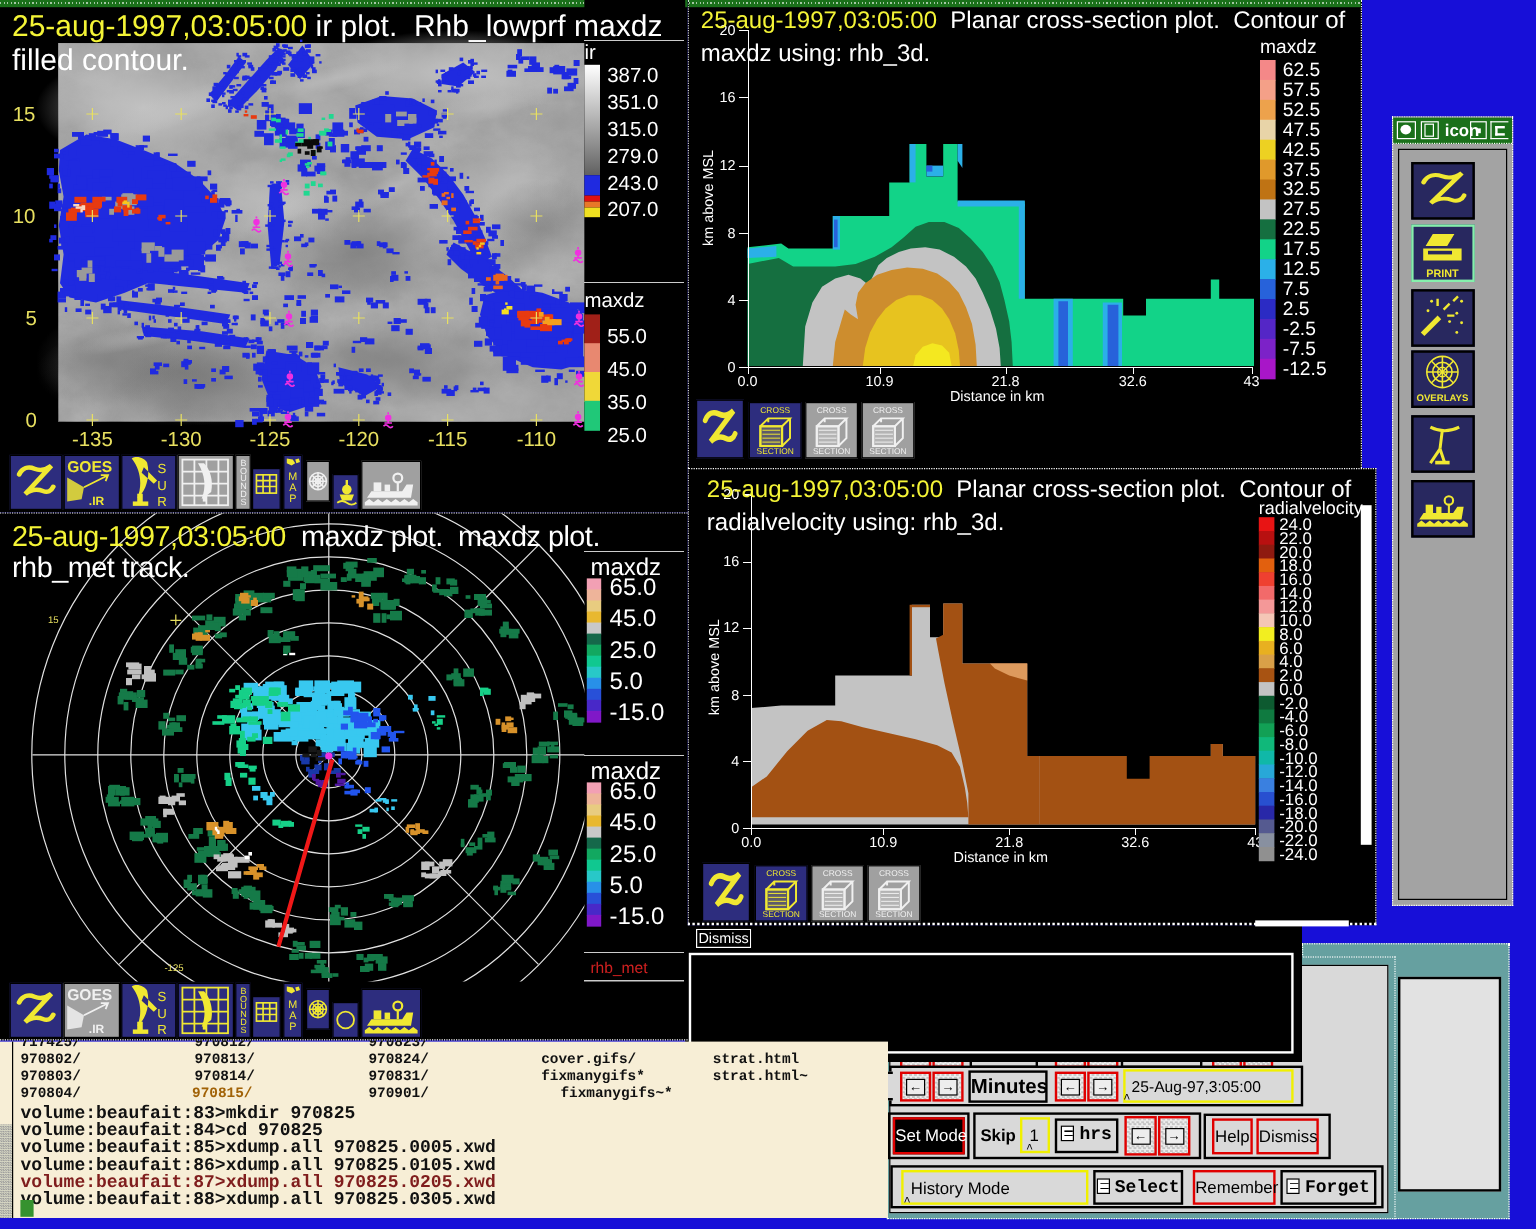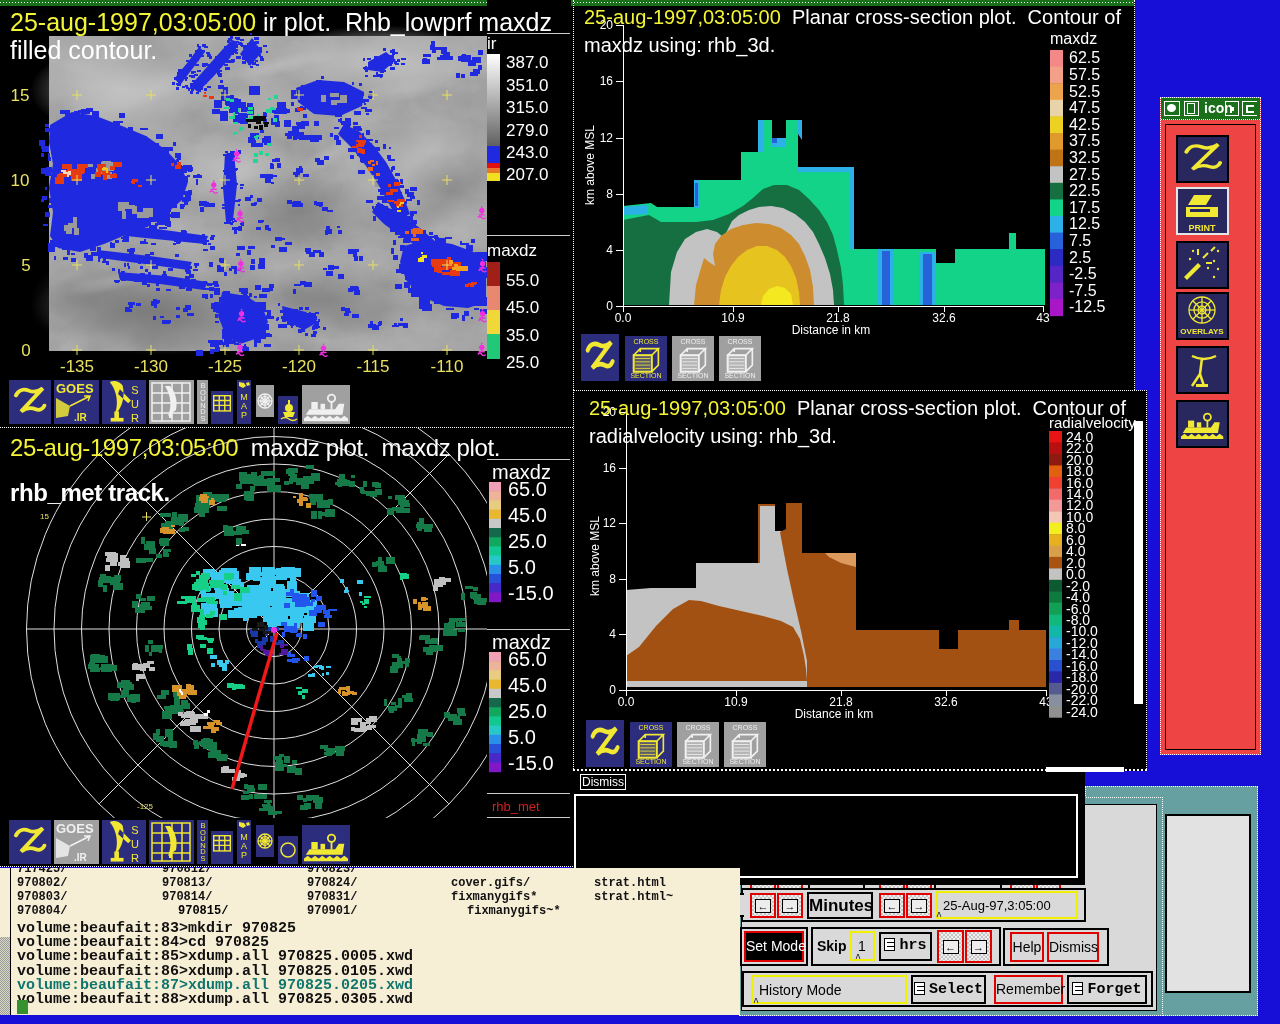--- a/index.html
+++ b/index.html
@@ -93,28 +93,28 @@
     <div style="position:absolute;left:162px;top:8px;font:bold 12px 'Liberation Mono', monospace;color:#111;">970813/</div>
     <div style="position:absolute;left:307px;top:8px;font:bold 12px 'Liberation Mono', monospace;color:#111;">970824/</div>
     <div style="position:absolute;left:451px;top:8px;font:bold 12px 'Liberation Mono', monospace;color:#111;">cover.gifs/</div>
     <div style="position:absolute;left:594px;top:8px;font:bold 12px 'Liberation Mono', monospace;color:#111;">strat.html</div>
     <div style="position:absolute;left:17px;top:22px;font:bold 12px 'Liberation Mono', monospace;color:#111;">970803/</div>
     <div style="position:absolute;left:162px;top:22px;font:bold 12px 'Liberation Mono', monospace;color:#111;">970814/</div>
     <div style="position:absolute;left:307px;top:22px;font:bold 12px 'Liberation Mono', monospace;color:#111;">970831/</div>
     <div style="position:absolute;left:451px;top:22px;font:bold 12px 'Liberation Mono', monospace;color:#111;">fixmanygifs*</div>
     <div style="position:absolute;left:594px;top:22px;font:bold 12px 'Liberation Mono', monospace;color:#111;">strat.html~</div>
     <div style="position:absolute;left:17px;top:36px;font:bold 12px 'Liberation Mono', monospace;color:#111;">970804/</div>
-    <div style="position:absolute;left:178px;top:36px;font:bold 12px 'Liberation Mono', monospace;color:#000000;">970815/</div>
+    <div style="position:absolute;left:160px;top:36px;font:bold 12px 'Liberation Mono', monospace;color:#a16207;">970815/</div>
     <div style="position:absolute;left:307px;top:36px;font:bold 12px 'Liberation Mono', monospace;color:#111;">970901/</div>
     <div style="position:absolute;left:467px;top:36px;font:bold 12px 'Liberation Mono', monospace;color:#111;">fixmanygifs~*</div>
     <div style="position:absolute;left:17px;top:52px;font:bold 15px 'Liberation Mono', monospace;color:#111;">volume:beaufait:83&gt;mkdir 970825</div>
     <div style="position:absolute;left:17px;top:66px;font:bold 15px 'Liberation Mono', monospace;color:#111;">volume:beaufait:84&gt;cd 970825</div>
     <div style="position:absolute;left:17px;top:80px;font:bold 15px 'Liberation Mono', monospace;color:#111;">volume:beaufait:85&gt;xdump.all 970825.0005.xwd</div>
     <div style="position:absolute;left:17px;top:95px;font:bold 15px 'Liberation Mono', monospace;color:#111;">volume:beaufait:86&gt;xdump.all 970825.0105.xwd</div>
-    <div style="position:absolute;left:17px;top:109px;font:bold 15px 'Liberation Mono', monospace;color:#0f766e;">volume:beaufait:87&gt;xdump.all 970825.0205.xwd</div>
+    <div style="position:absolute;left:17px;top:109px;font:bold 15px 'Liberation Mono', monospace;color:#7f1d1d;">volume:beaufait:87&gt;xdump.all 970825.0205.xwd</div>
     <div style="position:absolute;left:17px;top:123px;font:bold 15px 'Liberation Mono', monospace;color:#111;">volume:beaufait:88&gt;xdump.all 970825.0305.xwd</div>
 <div style="position:absolute;left:17px;top:132px;width:11px;height:14px;background:#35922f;"></div>
 </div>
 <div class="win" style="left:573px;top:0;width:562px;height:390px;background:#000;border-left:1px dotted #fff;border-right:1px dotted #fff;">
 <div class="gtop"></div>
 <svg width="560" height="384" style="position:absolute;left:0;top:0">
       <g transform="translate(-573,0)">
         <polygon points="622,206 650,203 656,207 693,207 693,180 740,180 740,152 757,152 757,120 771,120 771,147 785,147 785,120 797,120 797,168 853,168 853,249 935,249 935,263 954,263 954,249 1008,249 1008,233 1015,233 1015,249 1044,249 1044,305 622,305" fill="#12d388"></polygon>
         <polygon points="622,207 646,205 646,214 622,215" fill="#2bb0e8"></polygon>
         <polygon points="693,180 699,180 699,208 693,208" fill="#2bb0e8"></polygon>
@@ -2947,21 +2947,21 @@
         <text class="ax" x="508" y="264" font-size="20">45.0</text>
         <text class="ax" x="508" y="290" font-size="20">25.0</text>
         <text class="ax" x="508" y="316" font-size="20">5.0</text>
         <text class="ax" x="508" y="342" font-size="20">-15.0</text>
       </g>
       <line x1="487" y1="365.5" x2="572" y2="365.5" stroke="#ccc" shape-rendering="crispEdges"></line>
       <line x1="487" y1="389.5" x2="572" y2="389.5" stroke="#ccc" shape-rendering="crispEdges"></line>
       <text x="492" y="383" font-size="13" fill="#d02020" font-family="'Liberation Sans', sans-serif">rhb_met</text>
     </svg>
 <div class="t4" style="position:absolute;left:10px;top:6px;"><span class="ty">25-aug-1997,03:05:00</span>  maxdz plot.  maxdz plot.</div>
-<div class="t4" style="position:absolute;left:10px;top:51px;font-weight:bold;">rhb_met track.</div>
+<div class="t4" style="position:absolute;left:10px;top:32px;">rhb_met track.</div>
 <div style="position:absolute;left:8px;top:391px;width:44px;height:46px;background:#2d2d7e;border:1px solid #000;box-sizing:border-box;">
       <svg width="42" height="44" style="display:block">
         <g transform="translate(5,7) scale(0.32,0.3)" fill="none" stroke="#f0e832" stroke-width="12.5" stroke-linecap="round">
 <path d="M6,28 C14,10 30,5 46,12 C62,19 78,14 90,4 L22,82 C36,70 54,68 68,74 C80,79 90,74 95,62"></path>
         </g>
       </svg>
     </div>
     <div style="position:absolute;left:53px;top:391px;width:47px;height:46px;background:#a0a0a0;border:1px solid #000;box-sizing:border-box;">
       <svg width="45" height="44" style="display:block">
         <text x="2" y="13" font-family="'Liberation Sans', sans-serif" font-weight="bold" font-size="13" fill="#f0f0f0">GOES</text>
@@ -3046,21 +3046,21 @@
 <path d="M2,26 L6,20 L34,20 L38,14 L44,14 L42,26 Z"></path>
 <rect x="8" y="12" width="7" height="8"></rect>
           <rect x="18" y="14" width="5" height="6"></rect>
 <circle cx="30" cy="8" r="4" fill="none" stroke="#f0e832" stroke-width="2"></circle>
 <rect x="29" y="12" width="2" height="8"></rect>
 <path d="M0,30 l4,-3 l4,3 l4,-3 l4,3 l4,-3 l4,3 l4,-3 l4,3 l4,-3 l4,3 l4,-3 l4,3 v3 h-48 Z"></path>
         </g>
       </svg>
     </div>
 </div>
-<div class="win" style="left:1160px;top:97px;width:101px;height:658px;border:1px dotted #fff;background:#ef4444;">
+<div class="win" style="left:1160px;top:97px;width:101px;height:658px;border:1px dotted #fff;background:#a3a3a3;">
 <div style="position:absolute;left:0;top:0;width:99px;height:22px;background:#1a701a;border-bottom:1px dotted #fff;">
   <div style="position:absolute;left:3px;top:3px;width:16px;height:15px;border:1px solid #fff;">
         <div style="position:absolute;left:2px;top:2px;width:9px;height:8px;background:#fff;border-radius:50%;"></div>
       </div>
   <div style="position:absolute;left:23px;top:3px;width:15px;height:15px;border:1px solid #fff;">
         <div style="position:absolute;left:2px;top:1px;width:8px;height:11px;border:1px solid #fff;"></div>
       </div>
   <div style="position:absolute;left:43px;top:2px;font:bold 14px 'Liberation Sans', sans-serif;color:#fff;">icon</div>
   <div style="position:absolute;left:64px;top:3px;width:14px;height:15px;border:1px solid #fff;">
         <div style="position:absolute;left:4px;top:5px;width:4px;height:4px;background:#fff;"></div>
@@ -3070,21 +3070,21 @@
       </div>
 </div>
 <div style="position:absolute;left:4px;top:26px;width:91px;height:626px;border:1px solid #000;">
 <div style="position:absolute;left:10px;top:10px;width:53px;height:48px;background:#28285f;border:2px solid #000;">
         <svg width="49" height="44" style="display:block">
           <g transform="translate(6,6) scale(0.38,0.32)" fill="none" stroke="#f0e832" stroke-width="10.5" stroke-linecap="round">
 <path d="M6,28 C14,10 30,5 46,12 C62,19 78,14 90,4 L22,82 C36,70 54,68 68,74 C80,79 90,74 95,62"></path>
           </g>
         </svg>
       </div>
-      <div style="position:absolute;left:10px;top:62px;width:53px;height:48px;background:#28285f;border:2px solid #e5e5e5;">
+      <div style="position:absolute;left:10px;top:62px;width:53px;height:48px;background:#28285f;border:2px solid #86efac;">
         <svg width="49" height="44" style="display:block">
           <path d="M10,16 L16,6 L34,6 L28,16 Z M8,18 h32 v10 h-32 Z" fill="#f0e832"></path>
           <rect x="12" y="20" width="20" height="3" fill="#28285f"></rect>
           <text x="24" y="42" font-size="9" font-weight="bold" fill="#f0e832" font-family="'Liberation Sans', sans-serif" text-anchor="middle">PRINT</text>
         </svg>
       </div>
       <div style="position:absolute;left:10px;top:116px;width:53px;height:48px;background:#28285f;border:2px solid #000;">
         <svg width="49" height="44" style="display:block">
           <path d="M6,34 L20,20 l3,3 L9,37 Z" fill="#f0e832"></path>
           <path d="M25,15 l5,-5 M28,20 l6,0 M20,12 l0,-6 M33,8 l4,-4" stroke="#f0e832" stroke-width="2"></path>

